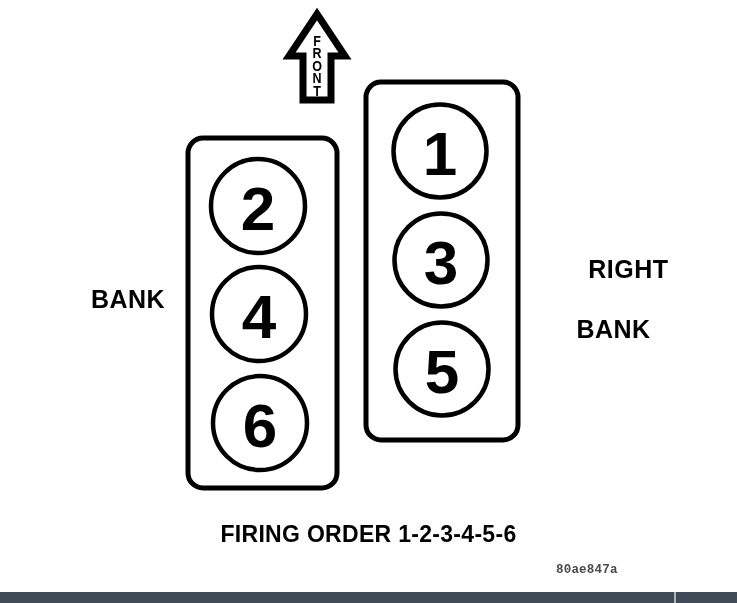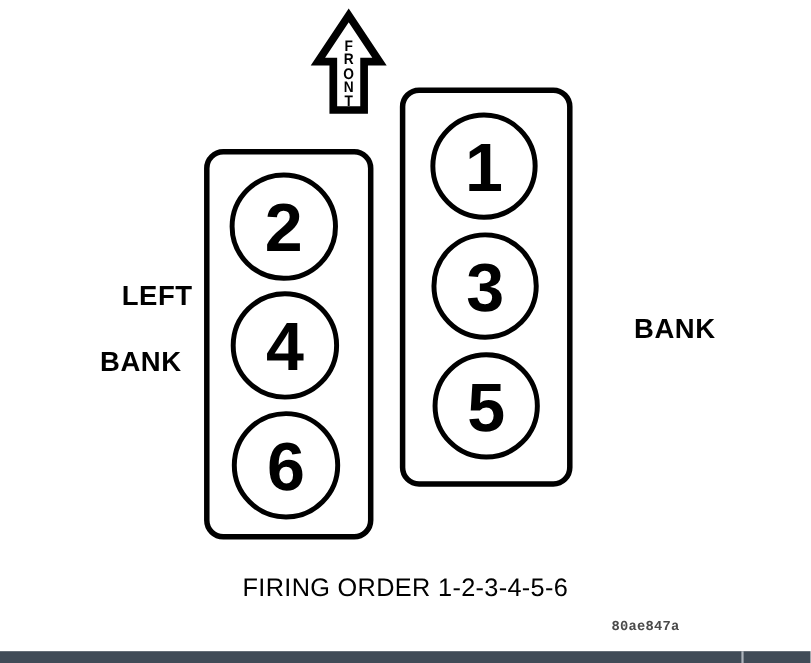--- a/index.html
+++ b/index.html
@@ -57,21 +57,21 @@
   .bank-label .line2 { display: block; }
 
   
   #firing-order-caption {
     position: absolute;
     left: 0;
     top: 521px;
     width: 737px;
     text-align: center;
     font-family: "Liberation Sans", sans-serif;
-    font-weight: normal;
+    font-weight: bold;
     font-size: 23px;
     letter-spacing: 0.3px;
     color: #000000;
     white-space: pre;
   }
 
   
   #reference-code {
     position: absolute;
     left: 556px;
@@ -174,25 +174,25 @@
 
   <div id="front-arrow-text">
     <span>F</span>
     <span>R</span>
     <span>O</span>
     <span>N</span>
     <span>T</span>
   </div>
 
   <div class="bank-label" id="left-bank-label">
-    <span>LEFT</span>
     <span class="line2">BANK</span>
   </div>
 
   <div class="bank-label" id="right-bank-label">
+    <span>RIGHT</span>
     <span class="line2">BANK</span>
   </div>
 
   <div id="firing-order-caption">FIRING ORDER 1-2-3-4-5-6</div>
 
   <div id="reference-code">80ae847a</div>
 
   <div id="bottom-bar"></div>
   <div id="bottom-bar-divider"></div>
 

